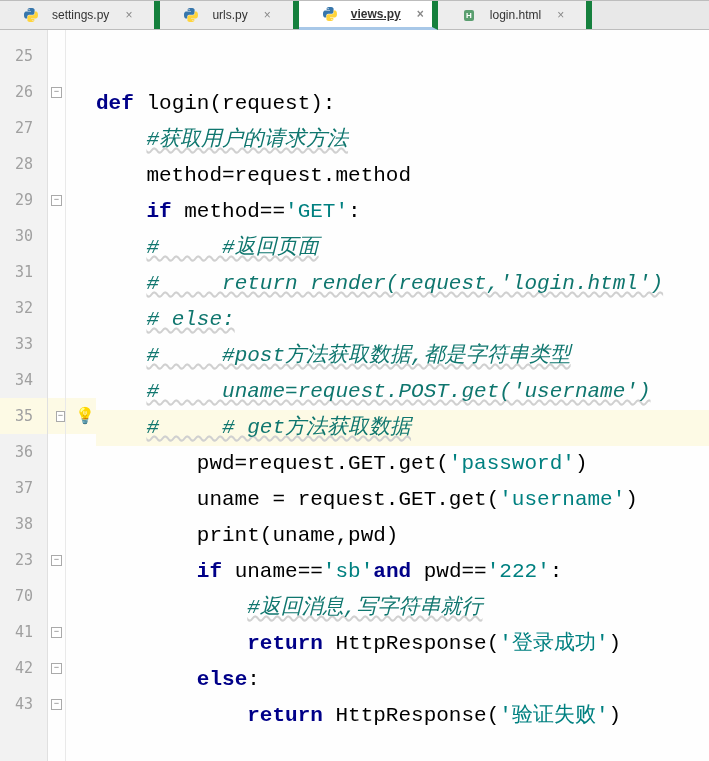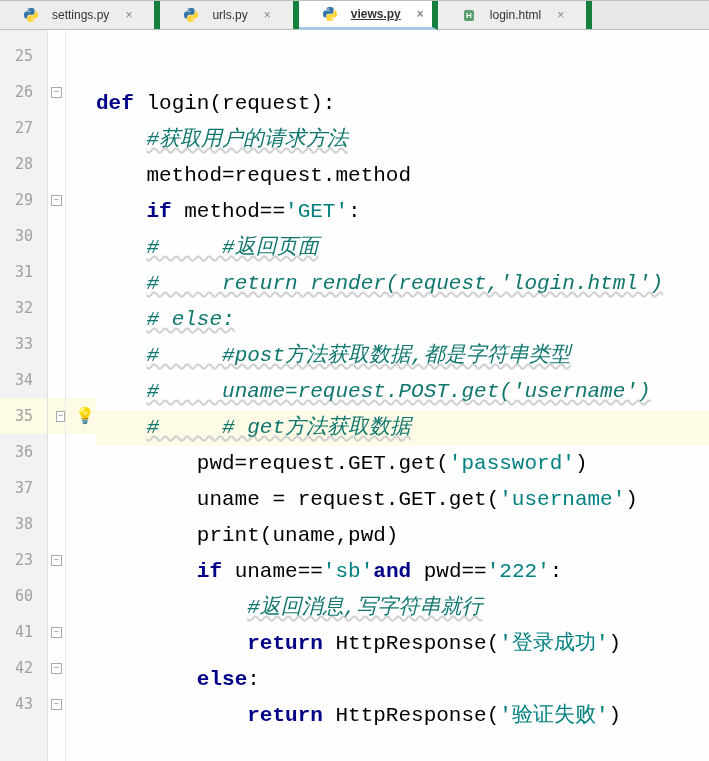--- a/index.html
+++ b/index.html
@@ -186,21 +186,21 @@
       <div class="line-number">30</div>
       <div class="line-number">31</div>
       <div class="line-number">32</div>
       <div class="line-number">33</div>
       <div class="line-number">34</div>
       <div class="line-number highlight-row">35</div>
       <div class="line-number">36</div>
       <div class="line-number">37</div>
       <div class="line-number">38</div>
       <div class="line-number">23</div>
-      <div class="line-number">60</div>
+      <div class="line-number">70</div>
       <div class="line-number">41</div>
       <div class="line-number">42</div>
       <div class="line-number">43</div>
     </div>
   <div class="fold-col">
       <div class="fold-mark"></div>
       <div class="fold-mark">
         <div class="fold-minus"></div>
       </div>
       <div class="fold-mark"></div>

